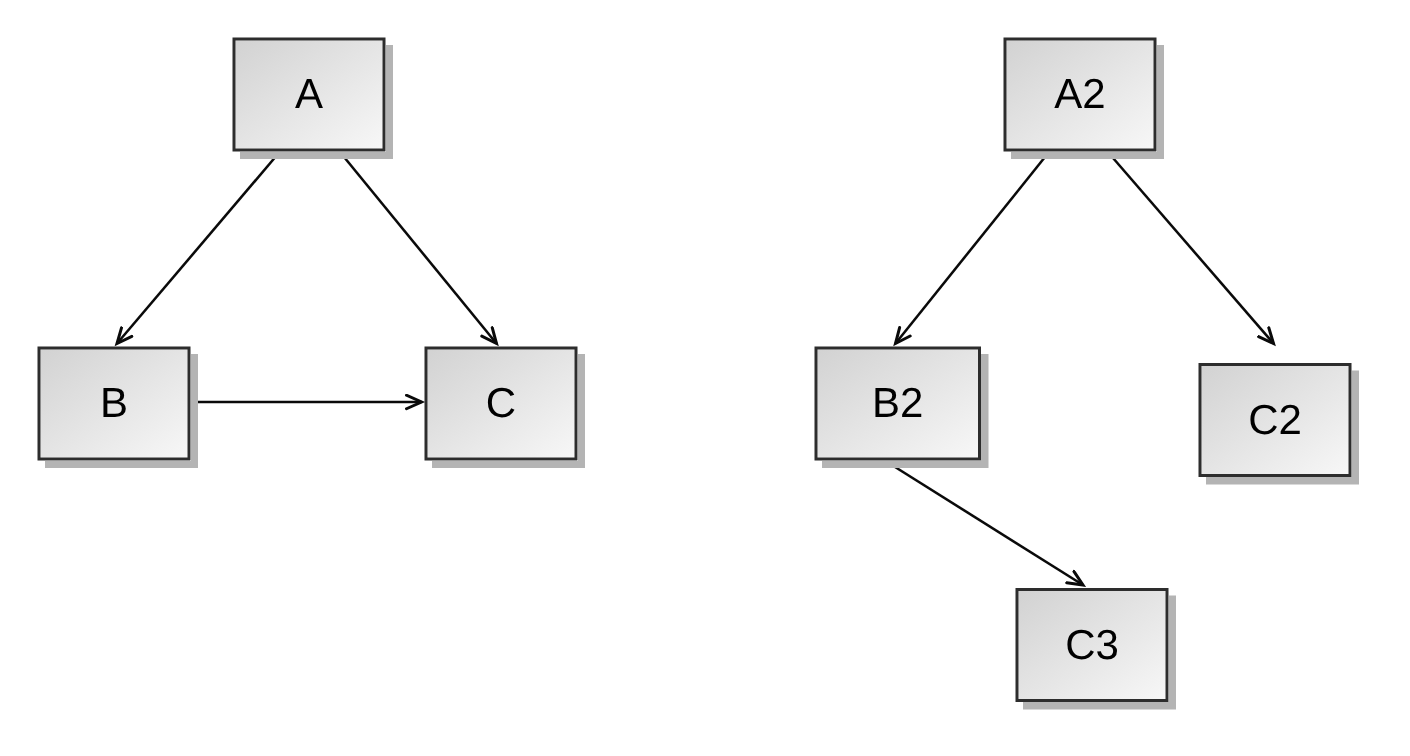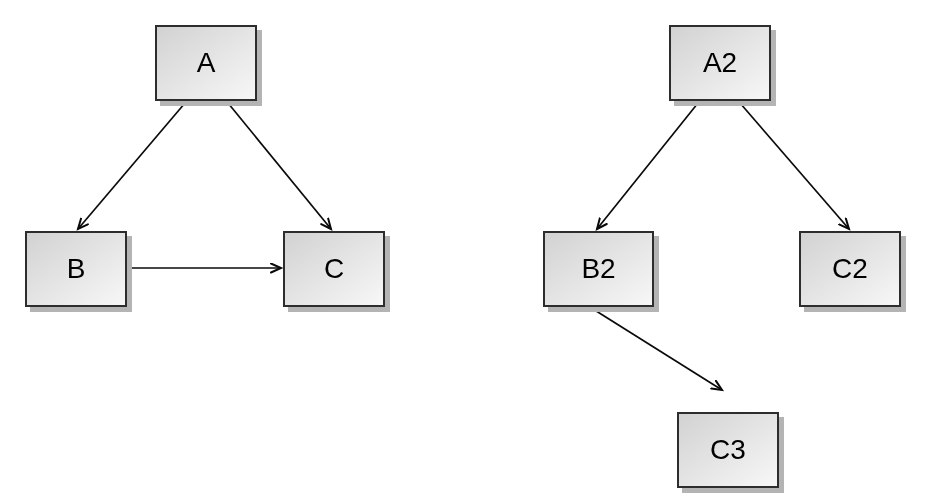--- a/index.html
+++ b/index.html
@@ -58,20 +58,20 @@
       </div>
       <div class="node" style="left: 283px; top: 231px; width: 102px; height: 76px; border-color: rgb(45, 45, 45); background: linear-gradient(to right bottom, rgb(210, 210, 210), rgb(247, 247, 247)); box-shadow: rgb(180, 180, 180) 5px 5px 0px;">
         <span class="node-label" style="color: rgb(0, 0, 0); font-size: 28px;">C</span>
       </div>
       <div class="node" style="left: 669px; top: 25px; width: 102px; height: 76px; border-color: rgb(45, 45, 45); background: linear-gradient(to right bottom, rgb(210, 210, 210), rgb(247, 247, 247)); box-shadow: rgb(180, 180, 180) 5px 5px 0px; text-align: right;">
         <span class="node-label" style="color: rgb(0, 0, 0); font-size: 28px;">A2</span>
       </div>
       <div class="node" style="left: 543px; top: 231px; width: 111px; height: 76px; border-color: rgb(45, 45, 45); background: linear-gradient(to right bottom, rgb(210, 210, 210), rgb(247, 247, 247)); box-shadow: rgb(180, 180, 180) 5px 5px 0px;">
         <span class="node-label" style="color: rgb(0, 0, 0); font-size: 28px;">B2</span>
       </div>
-      <div class="node" style="left: 799px; top: 231px; width: 102px; height: 76px; border-color: rgb(45, 45, 45); background: linear-gradient(to right bottom, rgb(210, 210, 210), rgb(247, 247, 247)); box-shadow: rgb(180, 180, 180) 5px 5px 0px;">
+      <div class="node" style="left: 799px; top: 242px; width: 102px; height: 76px; border-color: rgb(45, 45, 45); background: linear-gradient(to right bottom, rgb(210, 210, 210), rgb(247, 247, 247)); box-shadow: rgb(180, 180, 180) 5px 5px 0px;">
         <span class="node-label" style="color: rgb(0, 0, 0); font-size: 28px;">C2</span>
       </div>
-      <div class="node" style="left: 677px; top: 412px; width: 102px; height: 76px; border-color: rgb(45, 45, 45); background: linear-gradient(to right bottom, rgb(210, 210, 210), rgb(247, 247, 247)); box-shadow: rgb(180, 180, 180) 5px 5px 0px;">
+      <div class="node" style="left: 677px; top: 392px; width: 102px; height: 76px; border-color: rgb(45, 45, 45); background: linear-gradient(to right bottom, rgb(210, 210, 210), rgb(247, 247, 247)); box-shadow: rgb(180, 180, 180) 5px 5px 0px;">
         <span class="node-label" style="color: rgb(0, 0, 0); font-size: 28px;">C3</span>
       </div>
     </div>
 </div>
 
 </body></html>

